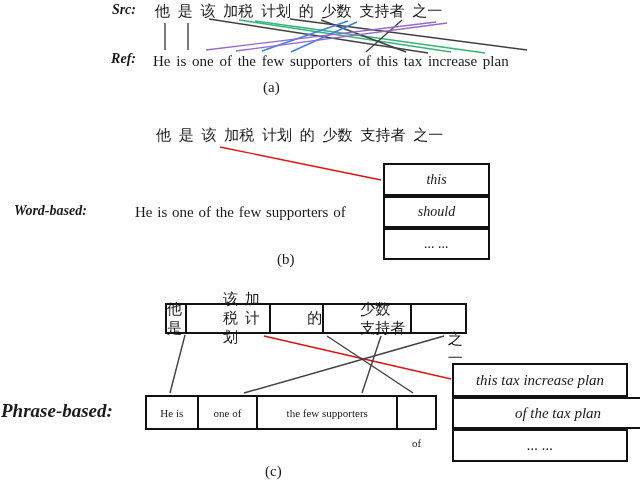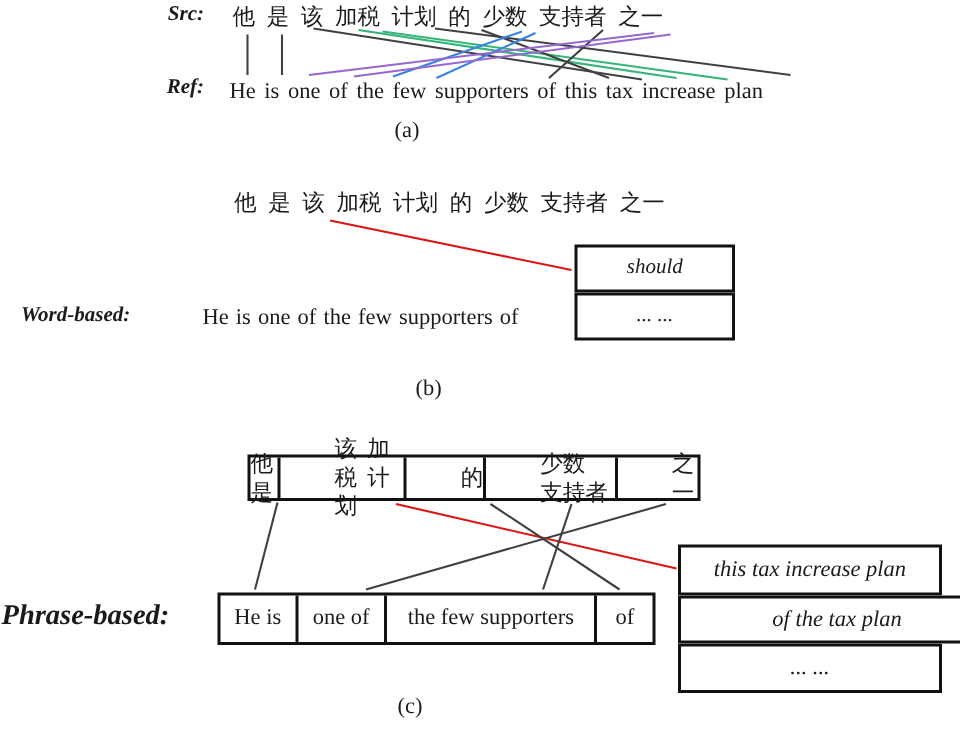--- a/index.html
+++ b/index.html
@@ -8,25 +8,25 @@
     font-family:"Liberation Serif",serif;color:#1a1a1a;overflow:hidden;
   }
   .abs{position:absolute;white-space:nowrap;}
   .lbl{font-weight:bold;font-style:italic;font-size:14px;}
   .cn{font-family:"DejaVu Sans",sans-serif;font-size:15px;word-spacing:3px;}
   .en{font-size:15px;word-spacing:2px;}
   .fig{font-size:15px;}
   #lines-svg{position:absolute;left:0;top:0;z-index:1;pointer-events:none;}
   .boxrow{position:absolute;display:flex;border:2px solid #111;background:#fff;box-sizing:border-box;z-index:2;}
   .boxrow .cell{display:flex;align-items:center;justify-content:center;border-right:2px solid #111;box-sizing:border-box;height:100%;}
-  .boxrow .cell:last-child{border-right:none;}
+  .boxrow .cell:last-child{border-right:none;margin-top:30px;}
   .stack{position:absolute;z-index:2;}
   .stack .row{border:2px solid #111;background:#fff;box-sizing:border-box;display:flex;align-items:center;justify-content:center;font-style:italic;}
   .c-top .cell{font-family:"DejaVu Sans",sans-serif;font-size:15px;word-spacing:2px;}
-  .c-bot .cell{font-size:15px;}
+  .c-bot .cell{font-size:11px;}
 </style>
 </head>
 <body>
 
 <svg id="lines-svg" width="640" height="488">
     <line x1="165" y1="23" x2="165" y2="50" stroke="#404040" stroke-width="1.4"></line>
     <line x1="188" y1="23" x2="188" y2="50" stroke="#404040" stroke-width="1.4"></line>
     <line x1="209" y1="19" x2="428" y2="53" stroke="#404040" stroke-width="1.4"></line>
     <line x1="239" y1="20" x2="451" y2="52" stroke="#35b577" stroke-width="1.4"></line>
     <line x1="255" y1="21" x2="485" y2="53" stroke="#35b577" stroke-width="1.4"></line>
@@ -55,20 +55,21 @@
 
 <div class="abs fig" style="left:263px;top:79px;">(a)</div>
 
 <div class="abs cn" style="left:156px;top:126px;">他 是 该 加税 计划 的 少数 支持者 之一</div>
 
 <div class="abs lbl" style="left:14px;top:203px;">Word-based:</div>
 
 <div class="abs en" style="left:135px;top:204px;word-spacing:1px;">He is one of the few supporters of</div>
 
 <div class="stack" style="left:383px;top:163px;width:107px;">
+  <div class="row" style="width:107px;height:33px;font-size:14px;">this</div>
   <div class="row" style="width:107px;height:32px;font-size:14px;">should</div>
   <div class="row" style="width:107px;height:32px;font-size:14px;">... ...</div>
 </div>
 
 <div class="abs fig" style="left:277px;top:251px;">(b)</div>
 
 <div class="boxrow c-top" style="left:165px;top:303px;width:302px;height:31px;gap:36px;">
   <div class="cell" style="width:42px;">他 是</div>
   <div class="cell" style="width:104px;">该 加税 计划</div>
   <div class="cell" style="width:22px;">的</div>

